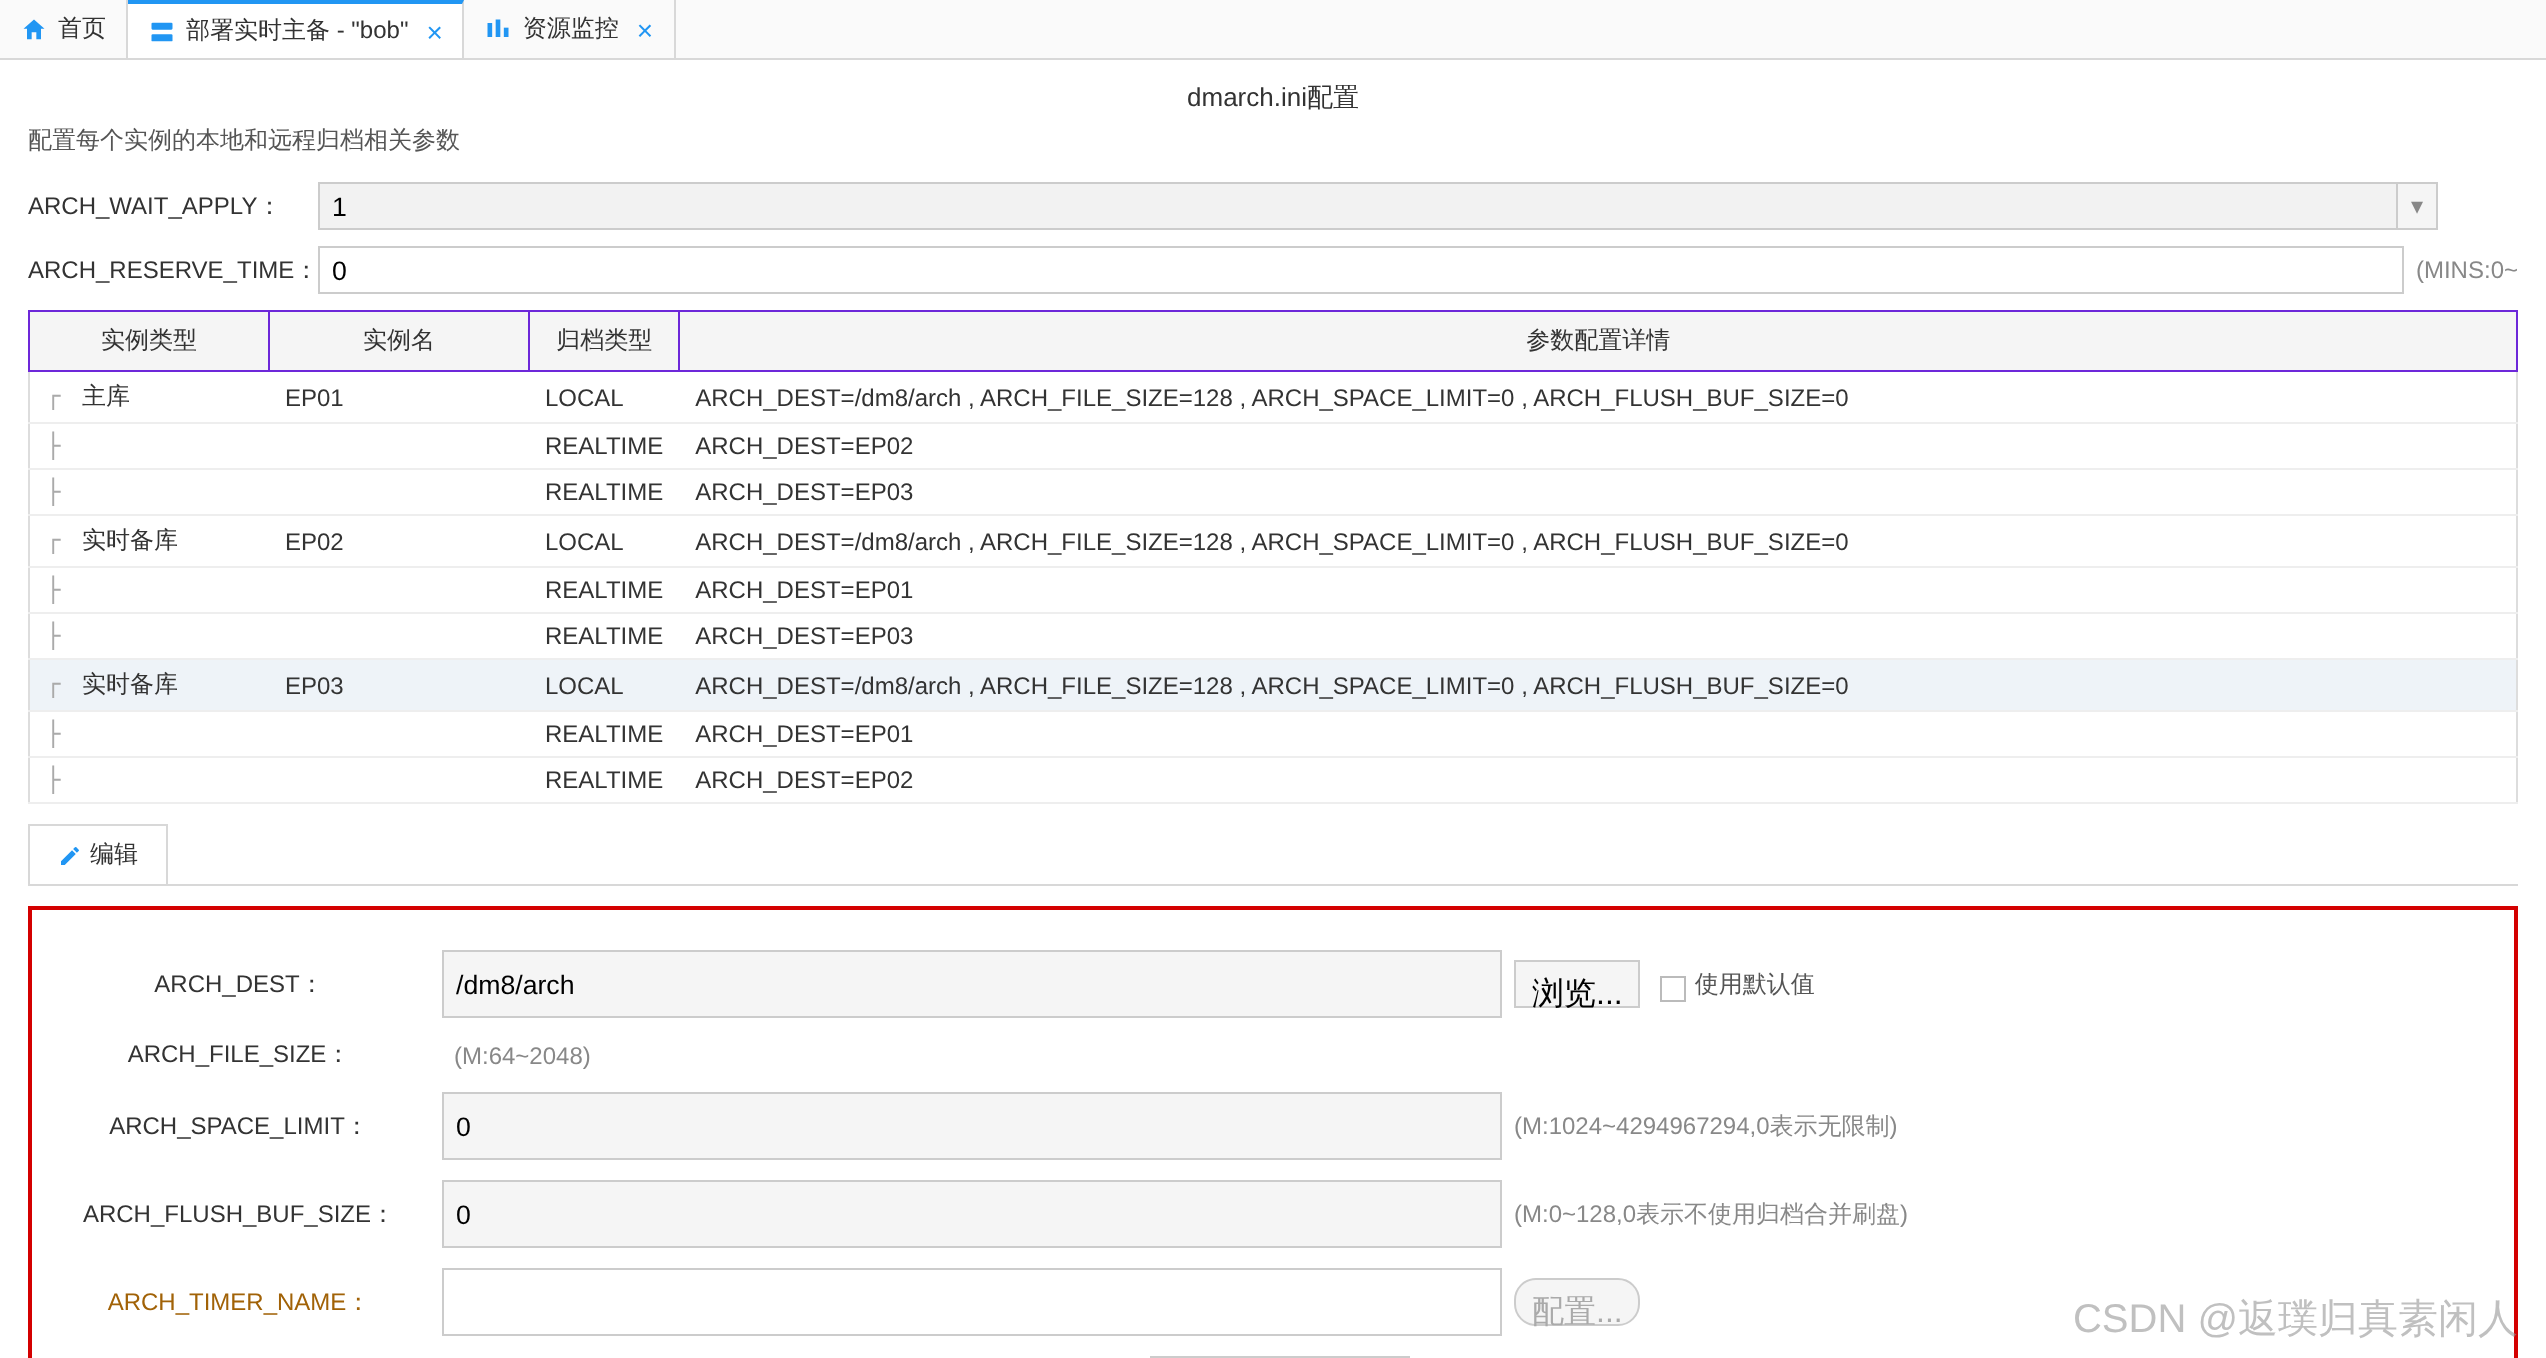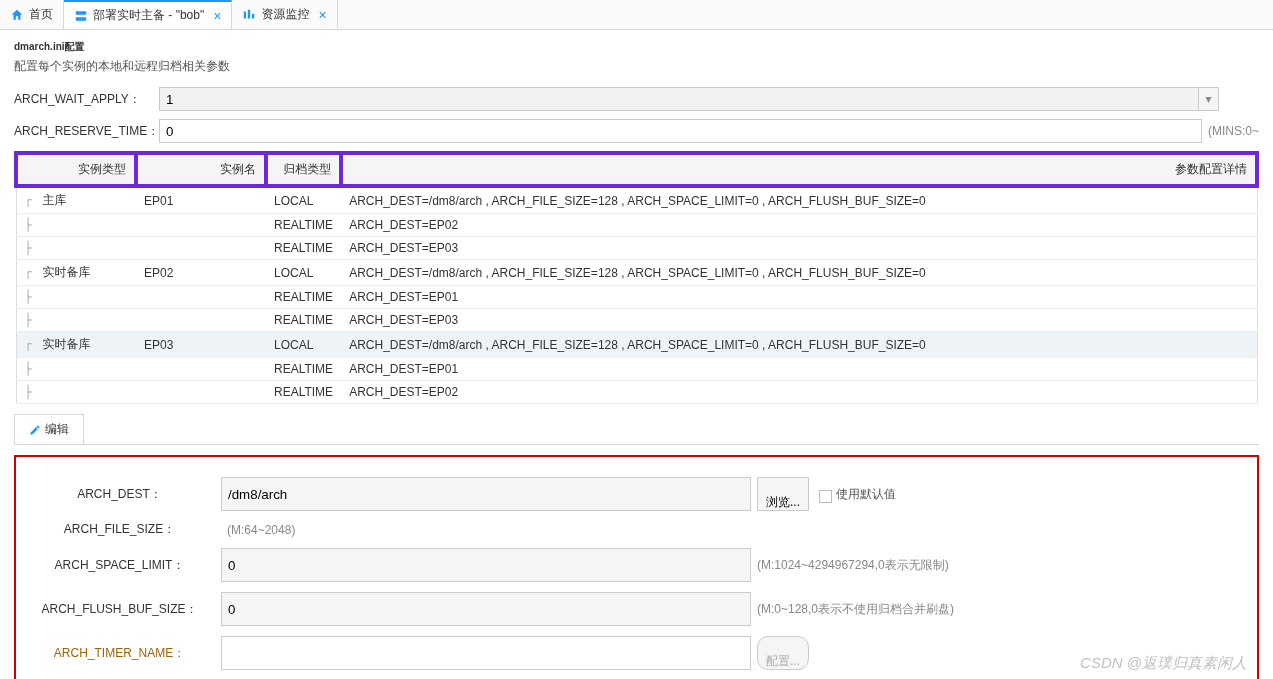--- a/index.html
+++ b/index.html
@@ -2,52 +2,52 @@
 <html><head>
   <meta charset="utf-8">
   <style>
     * { box-sizing: border-box; margin: 0; padding: 0; }
     body { font-family: "Microsoft YaHei", Arial, sans-serif; font-size: 12px; color: #333; background: #fff; }
     .tabs { display: flex; border-bottom: 1px solid #d8d8d8; height: 30px; background: #fafafa; }
     .tab { display: flex; align-items: center; padding: 0 10px; border-right: 1px solid #d8d8d8; cursor: pointer; gap: 5px; position: relative; }
     .tab.active { background: #fff; border-top: 2px solid #2196f3; }
     .tab-icon { width: 14px; height: 14px; display: inline-flex; align-items: center; justify-content: center; }
     .tab-close { color: #2196f3; font-size: 14px; margin-left: 4px; }
-    .section-title { font-weight: bold; padding: 10px 14px 4px; font-size: 10px; }
+    .section-title { font-weight: normal; padding: 10px 14px 4px; font-size: 13px; text-align: center; }
     .section-sub { padding: 0 14px 8px; color: #555; }
     .form-row { display: flex; align-items: center; padding: 4px 14px; }
     .form-row-label { width: 145px; text-align: left; }
     .combo { flex: 1; display: flex; max-width: 1060px; }
     .combo input { flex: 1; height: 24px; border: 1px solid #ccc; padding: 0 6px; background: #fff; }
     .combo input[readonly] { background: #f2f2f2; }
     .combo .combo-arrow { width: 20px; height: 24px; border: 1px solid #ccc; border-left: none; display: flex; align-items: center; justify-content: center; background: #f5f5f5; color: #888; }
     .hint { margin-left: 6px; color: #888; white-space: nowrap; }
     .grid-wrap { padding: 4px 14px 10px; }
     .grid { width: 100%; border: 1px solid #ddd; border-collapse: collapse; }
-    .grid th { background: #f5f5f5; text-align: right; padding: 6px 8px; border: 4px solid #6d28d9; font-weight: normal; color: #333; }
+    .grid th { background: #f5f5f5; text-align: center; padding: 6px 8px; border: 1px solid #6d28d9; font-weight: normal; color: #333; }
     .grid td { padding: 4px 8px; border-bottom: 1px solid #eee; color: #333; }
     .grid tr.selected td { background: #eef3f8; }
     .tree-branch { display: inline-block; width: 18px; color: #aaa; font-family: monospace; }
     .col-type { width: 120px; }
     .col-name { width: 130px; }
     .col-arch { width: 70px; text-align: left; }
     .subtabs { display: flex; border-bottom: 1px solid #d8d8d8; margin: 0 14px; }
     .subtab { padding: 6px 14px; border: 1px solid #d8d8d8; border-bottom: none; background: #fff; display: flex; align-items: center; gap: 4px; }
     .edit-panel { margin: 10px 14px; border: 2px solid #d40000; padding: 20px 10px 14px; }
     .edit-row { display: flex; align-items: center; margin-bottom: 10px; }
     .edit-row label { width: 195px; text-align: center; padding-right: 8px; color: #333; }
     .edit-row.disabled label { color: #a16207; }
     .edit-row input[type="text"] { flex: 0 0 530px; height: 34px; border: 1px solid #ccc; padding: 0 6px; background: #f5f5f5; }
     .edit-row.disabled input[type="text"] { background: #fff; }
-    .btn { height: 24px; border: 1px solid #ccc; background: #f5f5f5; padding: 16px 8px; margin-left: 6px; cursor: pointer; font-size: 12px; }
+    .btn { height: 24px; border: 1px solid #ccc; background: #f5f5f5; padding: 6px 8px; margin-left: 6px; cursor: pointer; font-size: 16px; }
     .btn.disabled { color: #aaa; border-radius: 11px; }
     .checkbox-label { margin-left: 10px; display: flex; align-items: flex-end; gap: 4px; color: #555; }
     .checkbox-box { width: 13px; height: 13px; border: 1px solid #bbb; display: inline-block; }
     .apply-wrap { text-align: center; margin-top: 6px; }
-    .watermark { position: fixed; right: 26px; bottom: 6px; color: rgba(150,150,150,0.6); font-size: 15px; font-style: italic; pointer-events: none; }
+    .watermark { position: fixed; right: 14px; bottom: 6px; color: rgba(150,150,150,0.6); font-size: 20px; pointer-events: none; }
     .icon-blue { color: #2196f3; }
     svg { display: block; }
   </style>
 </head>
 <body>
 
 <div class="tabs">
   <div class="tab">
     <span class="tab-icon icon-blue">
       <svg width="14" height="14" viewBox="0 0 24 24" fill="currentColor">

